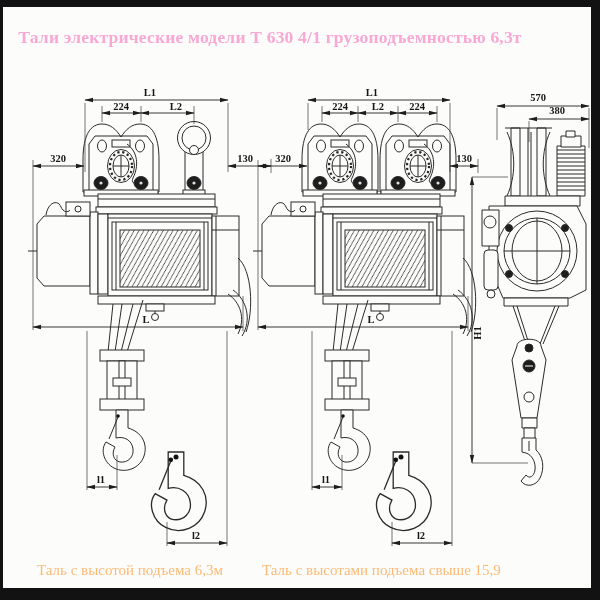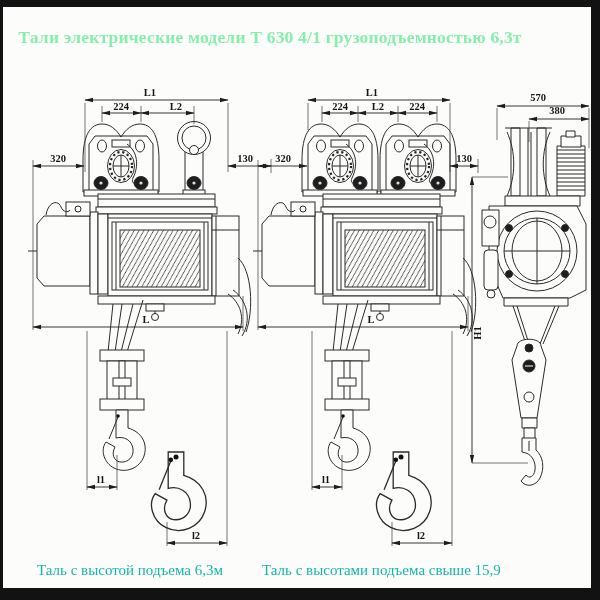--- a/index.html
+++ b/index.html
@@ -1,21 +1,21 @@
 <!DOCTYPE html>
 <html><head>
 <meta charset="utf-8">
 <style>
   html,body{margin:0;padding:0;}
   .page{position:relative;width:600px;height:600px;background:#121212;overflow:hidden;
         font-family:"Liberation Serif", serif;}
   .sheet{position:absolute;left:3px;top:7px;width:588px;height:581px;background:#fcfcfb;}
   .title{position:absolute;left:0px;top:27px;width:540px;text-align:center;
-         font-size:17.5px;font-weight:bold;color:#86efac;letter-spacing:0.2px;white-space:nowrap;}
-  .cap{position:absolute;top:562px;font-size:15px;color:#14b8a6;text-align:center;white-space:nowrap;}
+         font-size:17.5px;font-weight:bold;color:#f9a8d4;letter-spacing:0.2px;white-space:nowrap;}
+  .cap{position:absolute;top:562px;font-size:15px;color:#fdba74;text-align:center;white-space:nowrap;}
   .cap-left{left:25px;width:210px;}
   .cap-right{left:262px;width:230px;}
   svg.draw{position:absolute;left:0;top:0;width:600px;height:600px;}
   .ln *{vector-effect:non-scaling-stroke;}
   .s   {stroke:#2b2b2b;stroke-width:1;fill:none;}
   .sw  {stroke:#2b2b2b;stroke-width:1;fill:#fcfcfb;}
   .sf  {stroke:#2b2b2b;stroke-width:1;fill:#1d1d1d;}
   .eline{stroke:#3a3a3a;stroke-width:0.7;fill:none;}
   .dim {stroke:#222;stroke-width:0.9;fill:none;}
   .dlabel{font:bold 10.5px "Liberation Serif", serif;fill:#161616;text-anchor:middle;}

